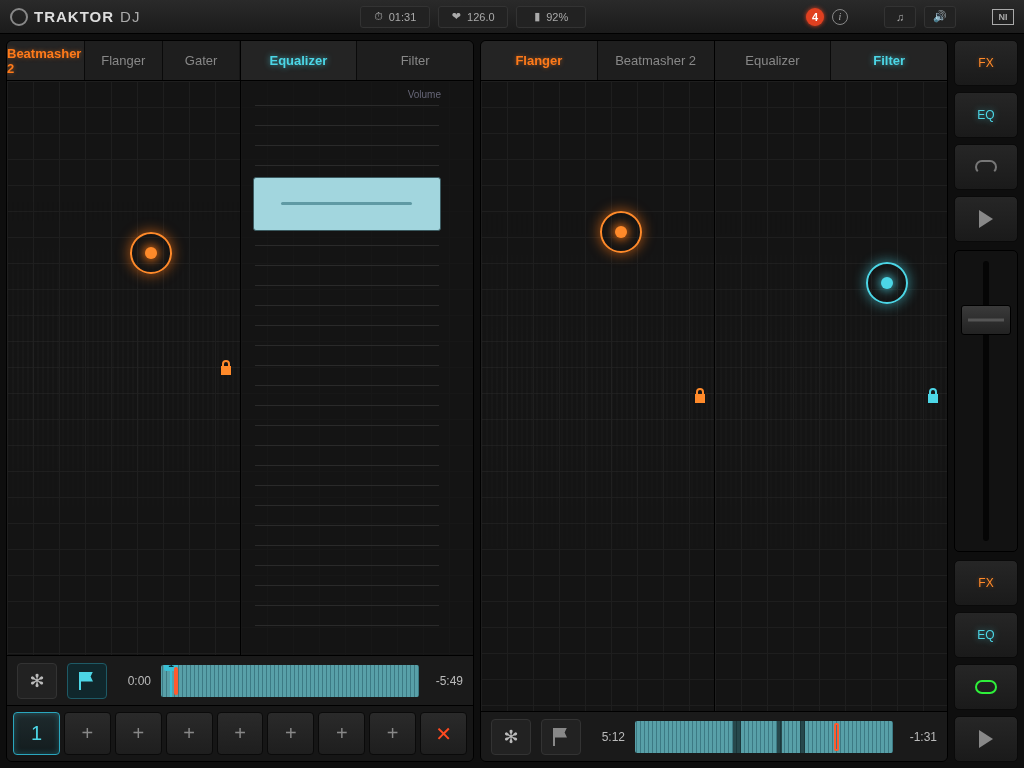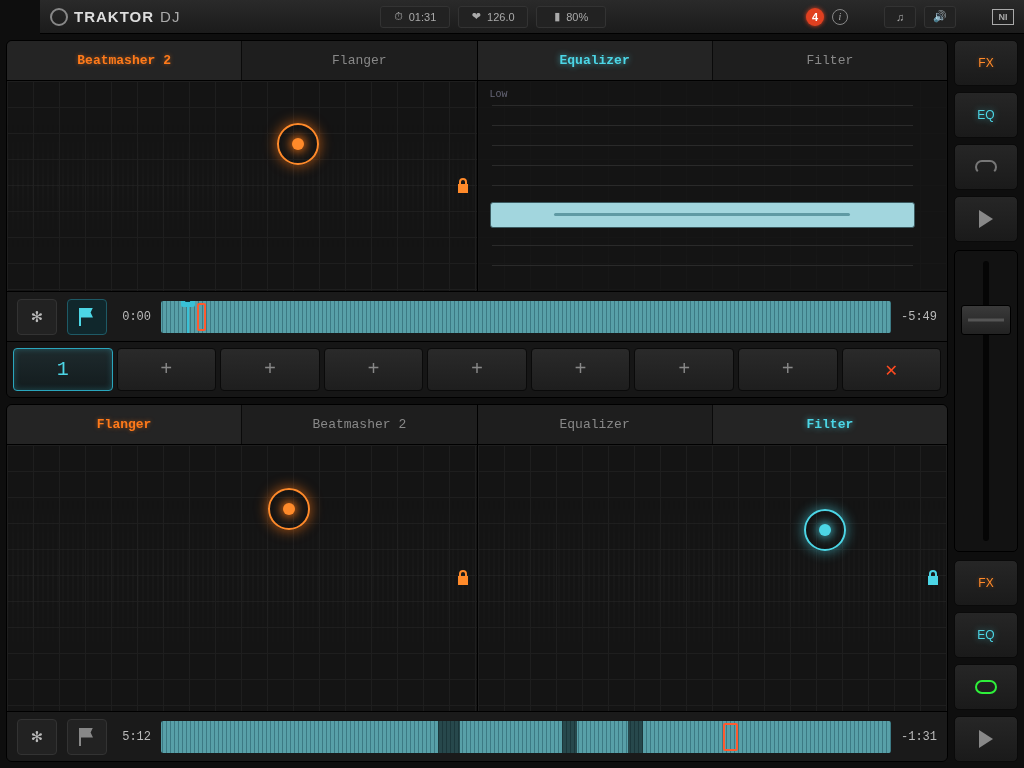--- a/index.html
+++ b/index.html
@@ -15,21 +15,20 @@
 
   
   .header {
     height: 34px;
     background: linear-gradient(#2a2a2a,#1b1b1b);
     border-bottom: 1px solid #000;
     display: flex;
     align-items: center;
     padding: 0 10px;
     gap: 8px;
-    margin-left: 40px;
   }
   .logo { display:flex; align-items:center; gap:6px; color:#aaa; font-size:15px; letter-spacing:1px;}
   .logo b { color:#ddd; font-weight:800; }
   .logo .gear {
     width:18px;height:18px;border:2px solid #888;border-radius:50%;
     display:inline-block;position:relative;
   }
   .header .spacer { flex:1; }
   .pill {
     background:#222; border:1px solid #333; border-radius:3px;
@@ -42,21 +41,21 @@
     width:18px;height:18px;border-radius:50%;background:#e04020;
     color:#fff;font-size:11px;font-weight:bold;display:flex;
     align-items:center;justify-content:center;
     box-shadow:0 0 4px #e04020;
   }
   .info-circle{width:16px;height:16px;border:1.5px solid #888;border-radius:50%;display:flex;align-items:center;justify-content:center;font-size:10px;font-style:italic;font-family:serif;color:#aaa;}
   .ni-logo{width:22px;height:16px;border:1.5px solid #aaa;display:flex;align-items:center;justify-content:center;font-size:9px;font-weight:bold;color:#aaa;}
 
   
   .main { display:flex; height: 734px; }
-  .decks { flex:1; display:flex; flex-direction:column; padding:6px; gap:6px;font-family:Liberation Mono, monospace; }
+  .decks { flex:1; display:flex; padding:6px; gap:6px; }
   .sidebar { width:70px; display:flex; flex-direction:column; padding:6px 6px 6px 0; gap:6px; }
 
   .deck {
     flex:1; background:#161616; border-radius:6px; overflow:hidden;
     display:flex; flex-direction:column; border:1px solid #000;
   }
 
   .tabrow { height:40px; display:flex; }
   .tabgroup { flex:1; display:flex; border-bottom:1px solid #000; }
   .tabgroup.right { border-left:1px solid #000; }
@@ -224,21 +223,21 @@
   <div class="pill big">
     <span>⏱</span>
     <span>01:31</span>
   </div>
   <div class="pill big">
     <span>❤</span>
     <span>126.0</span>
   </div>
   <div class="pill big">
     <span>▮</span>
-    <span>80%</span>
+    <span>92%</span>
   </div>
   <div class="spacer"></div>
   <div class="notif">4</div>
   <div class="info-circle">i</div>
   <div style="width:20px"></div>
   <div class="pill icononly">
     <span>♫</span>
   </div>
   <div class="pill icononly">
     <span>🔊</span>
@@ -248,20 +247,21 @@
 </div>
 
 <div class="main">
   <div class="decks">
 
     <div class="deck">
       <div class="tabrow">
         <div class="tabgroup">
           <div class="tab active-orange">Beatmasher 2</div>
           <div class="tab">Flanger</div>
+          <div class="tab">Gater</div>
         </div>
         <div class="tabgroup right">
           <div class="tab active-cyan">Equalizer</div>
           <div class="tab">Filter</div>
         </div>
       </div>
       <div class="panes" style="height:160px">
         <div class="pane">
           <div class="gridbg"></div>
             <div class="wavefaint"></div>
@@ -269,23 +269,23 @@
           <div class="lock">
             <svg viewBox="0 0 16 18" fill="currentColor">
                 <path d="M4 7V5a4 4 0 118 0v2h1v9H3V7h1zm2 0h4V5a2 2 0 10-4 0v2z"></path>
               </svg>
           </div>
         </div>
         <div class="pane">
           <div class="gridbg" style="opacity:.3"></div>
           <div class="eq-cols">
             <div class="eq-col">
-              <div class="eq-label">Low</div>
+              <div class="eq-label r">Volume</div>
               <div class="eq-ticks"></div>
-              <div class="eq-handle" style="top:58%"></div>
+              <div class="eq-handle" style="top:16%;height:54px"></div>
             </div>
           </div>
         </div>
       </div>
 
       <div class="wavestrip">
         <div class="ws-btn">
             <span class="snow" style="color:#bbb">✻</span>
           </div>
         <div class="ws-btn" style="background:#10272c;border-color:#1e5a66">

